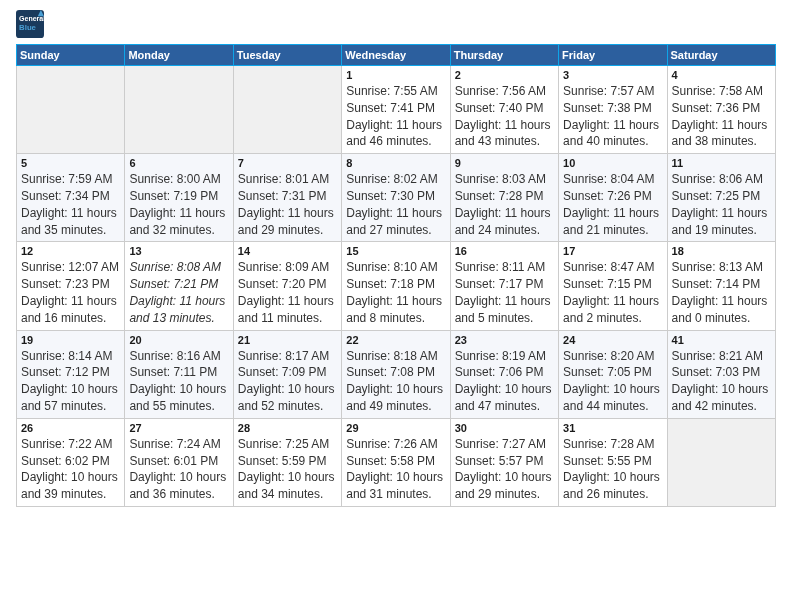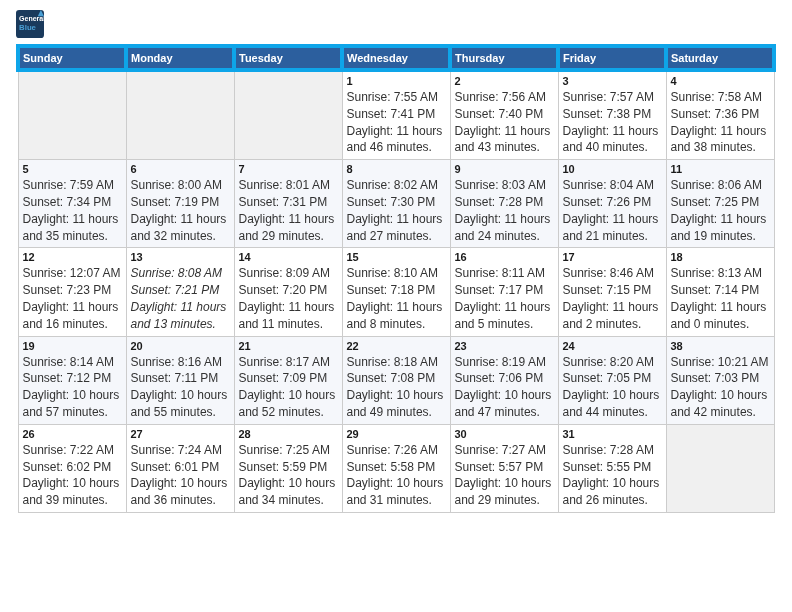--- a/index.html
+++ b/index.html
@@ -48,21 +48,21 @@
       border-collapse: collapse;
       table-layout: fixed;
     }
     thead th {
       background: #2c5f9e;
       color: #fff;
       font-size: 11px;
       font-weight: bold;
       padding: 4px 3px;
       text-align: left;
-      border: 4px solid #0ea5e9;
+      border: 1px solid #0ea5e9;
     }
     tbody td {
       vertical-align: top;
       border: 1px solid #ccc;
       padding: 3px 4px;
       height: 82px;
       background: #fff;
     }
     tbody tr:nth-child(even) td {
       background: #f5f7fb;
@@ -234,21 +234,21 @@
           </td>
           <td>
             <span class="day-number">16</span>
             <div class="day-info" style="white-space: pre-line;">Sunrise: 8:11 AM
 Sunset: 7:17 PM
 Daylight: 11 hours
 and 5 minutes.</div>
           </td>
           <td>
             <span class="day-number">17</span>
-            <div class="day-info" style="white-space: pre-line;">Sunrise: 8:46 AM
+            <div class="day-info" style="white-space: pre-line;">Sunrise: 8:47 AM
 Sunset: 7:15 PM
 Daylight: 11 hours
 and 2 minutes.</div>
           </td>
           <td>
             <span class="day-number">18</span>
             <div class="day-info" style="white-space: pre-line;">Sunrise: 8:13 AM
 Sunset: 7:14 PM
 Daylight: 11 hours
 and 0 minutes.</div>
@@ -291,22 +291,22 @@
 and 47 minutes.</div>
           </td>
           <td>
             <span class="day-number">24</span>
             <div class="day-info" style="white-space: pre-line;">Sunrise: 8:20 AM
 Sunset: 7:05 PM
 Daylight: 10 hours
 and 44 minutes.</div>
           </td>
           <td>
-            <span class="day-number">38</span>
-            <div class="day-info" style="white-space: pre-line;">Sunrise: 10:21 AM
+            <span class="day-number">41</span>
+            <div class="day-info" style="white-space: pre-line;">Sunrise: 8:21 AM
 Sunset: 7:03 PM
 Daylight: 10 hours
 and 42 minutes.</div>
           </td>
         </tr>
         <tr>
           <td>
             <span class="day-number">26</span>
             <div class="day-info" style="white-space: pre-line;">Sunrise: 7:22 AM
 Sunset: 6:02 PM

